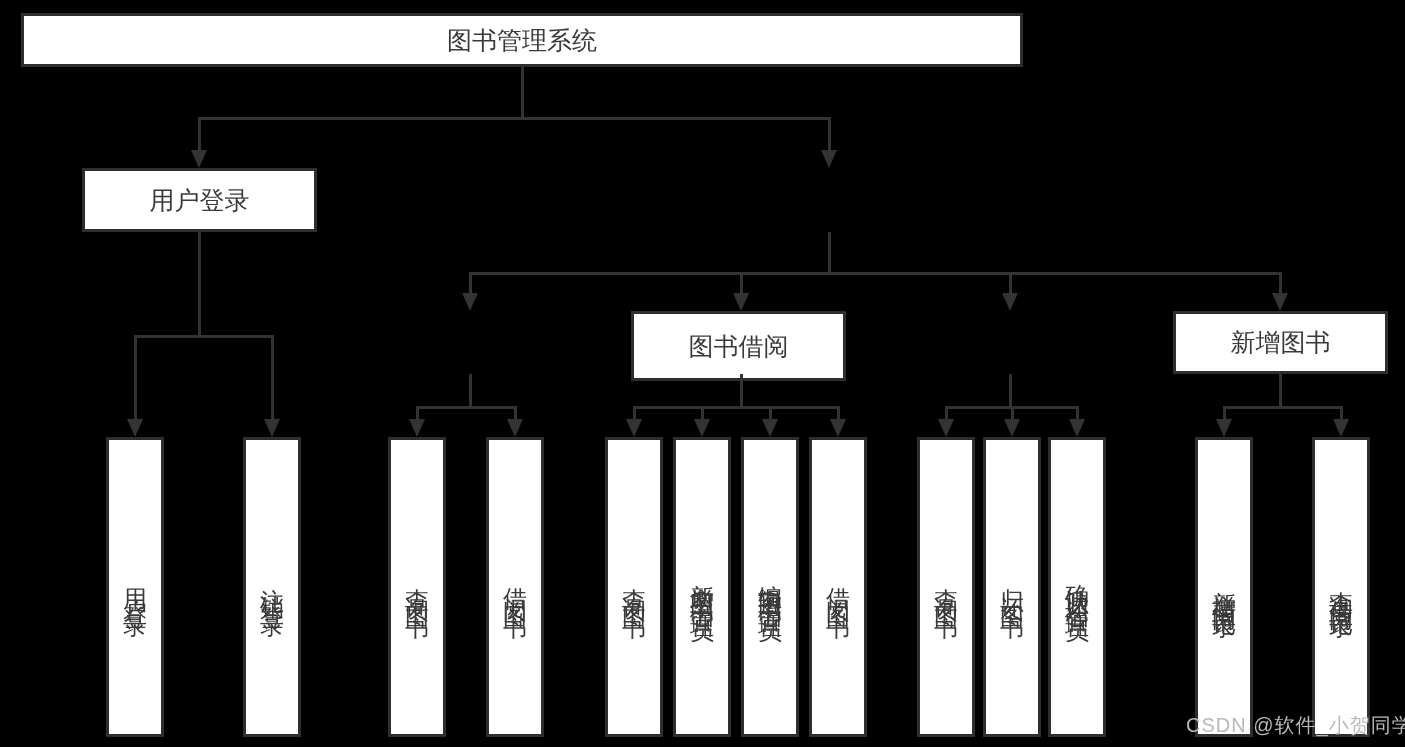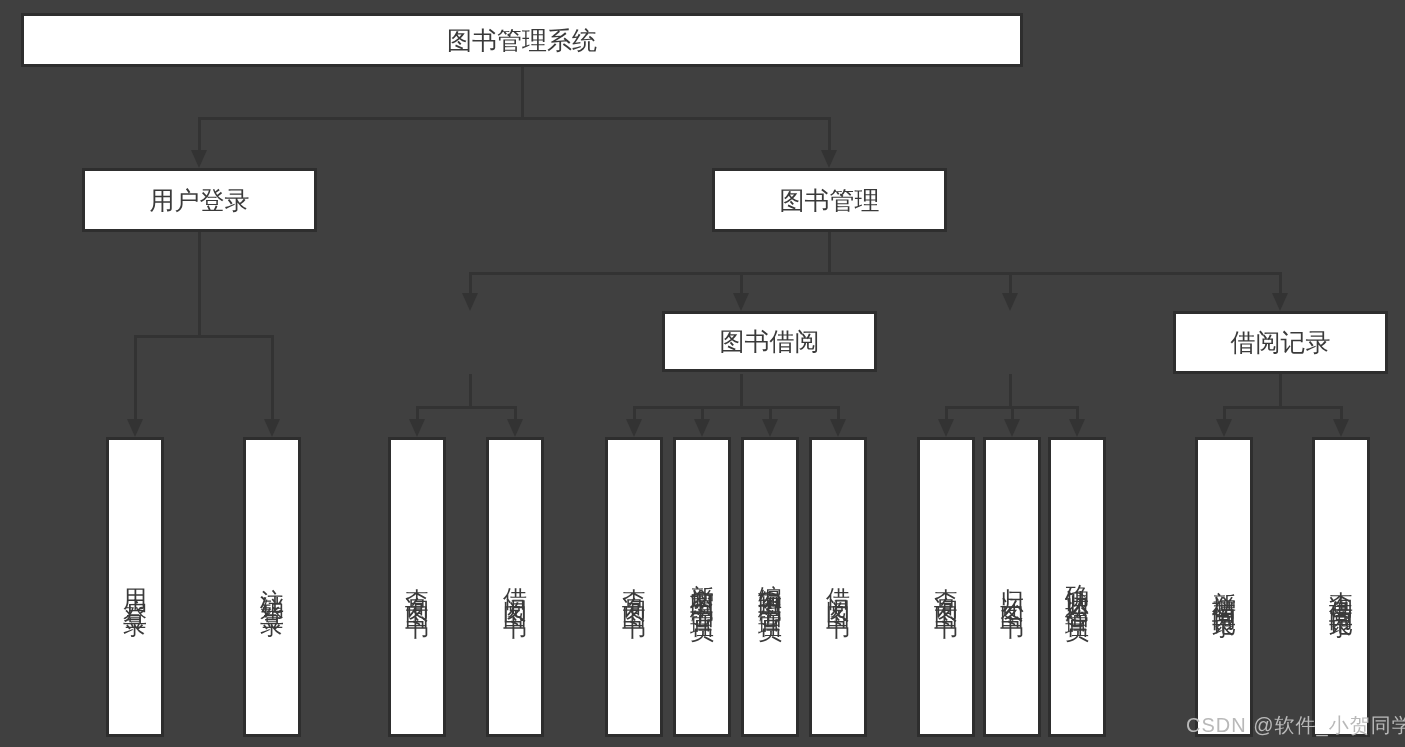--- a/index.html
+++ b/index.html
@@ -1,17 +1,17 @@
 <!DOCTYPE html>
 <html><head>
 <meta charset="utf-8">
 <style>
   html,body{margin:0;padding:0;background:#fff;}
   .stage{
-    position:relative;width:1405px;height:747px;background:#404040;
+    position:relative;width:1405px;height:747px;background:#000000;
     font-family:"Liberation Sans", sans-serif;overflow:hidden;
   }
   
   .node{
     position:absolute;box-sizing:border-box;border:3px solid #2e2e2e;background:#fff;
     display:flex;align-items:center;justify-content:center;
     font-size:25px;color:#3a3a3a;white-space:nowrap;
   }
   .vnode{
     position:absolute;box-sizing:border-box;border:3px solid #2e2e2e;background:#fff;
@@ -47,47 +47,44 @@
   <div class="vl" style="left:521px;top:67px;height:50px;"></div>
   <div class="hl" style="left:198px;top:117px;width:633px;"></div>
   <div class="vl" style="left:198px;top:117px;height:33px;"></div>
   <div class="tri" style="left:191px;top:150px;"></div>
   <div class="vl" style="left:828px;top:117px;height:33px;"></div>
   <div class="tri" style="left:821px;top:150px;"></div>
 
   <div class="node" style="left:82px;top:168px;width:235px;height:64px;">
     <span>用户登录</span>
   </div>
-  <div class="node" style="left:712px;top:168px;width:235px;height:64px;">
-    <span>图书管理</span>
-  </div>
 
   <div class="vl" style="left:198px;top:232px;height:103px;"></div>
   <div class="hl" style="left:134px;top:335px;width:140px;"></div>
   <div class="vl" style="left:134px;top:335px;height:84px;"></div>
   <div class="tri" style="left:127px;top:419px;"></div>
   <div class="vl" style="left:271px;top:335px;height:84px;"></div>
   <div class="tri" style="left:264px;top:419px;"></div>
 
   <div class="vl" style="left:828px;top:232px;height:40px;"></div>
   <div class="hl" style="left:469px;top:272px;width:813px;"></div>
   <div class="vl" style="left:469px;top:272px;height:21px;"></div>
   <div class="tri" style="left:462px;top:293px;"></div>
   <div class="vl" style="left:740px;top:272px;height:21px;"></div>
   <div class="tri" style="left:733px;top:293px;"></div>
   <div class="vl" style="left:1009px;top:272px;height:21px;"></div>
   <div class="tri" style="left:1002px;top:293px;"></div>
   <div class="vl" style="left:1279px;top:272px;height:21px;"></div>
   <div class="tri" style="left:1272px;top:293px;"></div>
 
-  <div class="node" style="left:662px;top:311px;width:215px;height:61px;">
+  <div class="node" style="left:631px;top:311px;width:215px;height:70px;">
     <span>图书借阅</span>
   </div>
   <div class="node" style="left:1173px;top:311px;width:215px;height:63px;">
-    <span>借阅记录</span>
+    <span>新增图书</span>
   </div>
 
   <div class="vl" style="left:469px;top:374px;height:32px;"></div>
   <div class="hl" style="left:416px;top:406px;width:100px;"></div>
   <div class="vl" style="left:416px;top:406px;height:13px;"></div>
   <div class="tri" style="left:409px;top:419px;"></div>
   <div class="vl" style="left:514px;top:406px;height:13px;"></div>
   <div class="tri" style="left:507px;top:419px;"></div>
 
   <div class="vl" style="left:740px;top:374px;height:32px;"></div>

